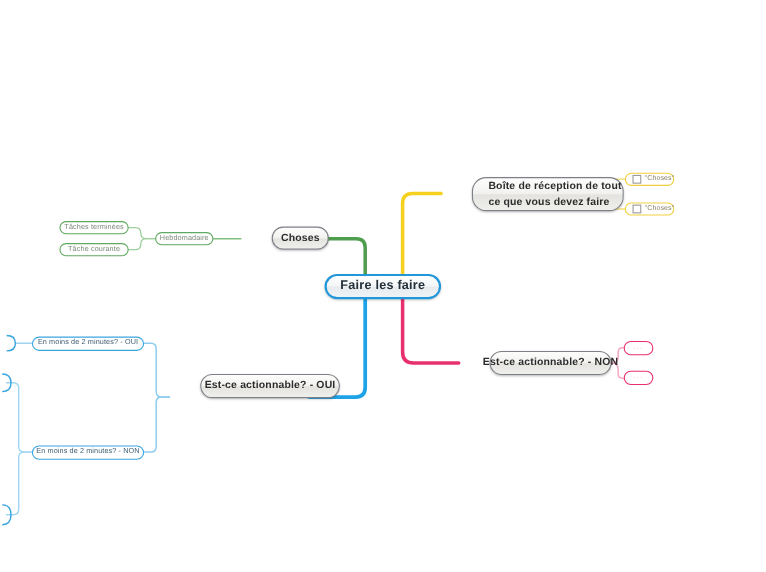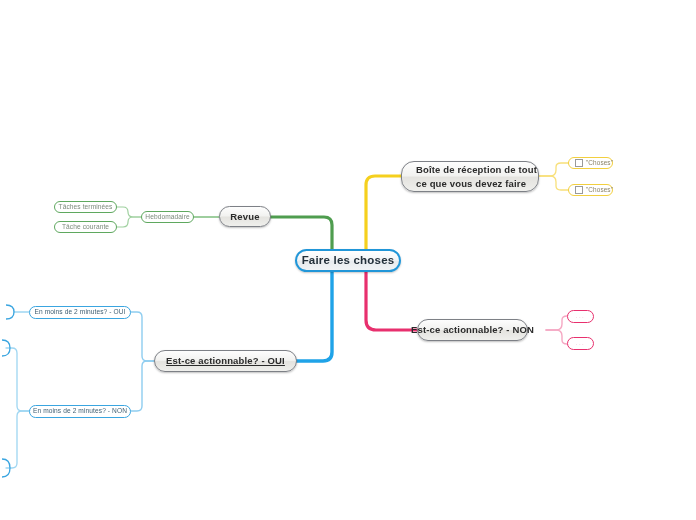--- a/index.html
+++ b/index.html
@@ -47,20 +47,21 @@
   .node-main {
     border-radius: 13px;
     border: 1.5px solid #7d8086;
     background: linear-gradient(to bottom, #fdfdfd 0%, #f2f2f0 47%, #e4e3df 53%, #efefec 100%);
     color: #2b2b2b;
     font-weight: bold;
     font-size: 9.5px;
     letter-spacing: 0.15px;
     box-shadow: 0 1px 2px rgba(0,0,0,0.25);
     padding: 0 8px;
+    margin-left: 28px;
   }
   .node-main.multiline {
     text-align: left;
     justify-content: flex-start;
     padding-left: 14px;
     line-height: 1.45;
   }
 
   
   .node-leaf {
@@ -134,21 +135,21 @@
   <path d="M 2 340 Q 10 340 10 348 Q 10 356 2 356" fill="none" stroke="#3aa5e0" stroke-width="1.3"></path>
   <path d="M 2 459 Q 10 459 10 468 Q 10 477 2 477" fill="none" stroke="#3aa5e0" stroke-width="1.3"></path>
 
   <path d="M 366 272 L 366 320 Q 366 330 376 330 L 417 330" fill="none" stroke="#e8306e" stroke-width="3.2" stroke-linecap="round"></path>
 
   <path d="M 546 330 L 556 330 Q 562 330 562 324 L 562 320 Q 562 316 567 316" fill="none" stroke="#f5a8c3" stroke-width="1.4" stroke-linecap="round"></path>
   <path d="M 546 330 L 556 330 Q 562 330 562 336 L 562 340 Q 562 344 567 344" fill="none" stroke="#f5a8c3" stroke-width="1.4" stroke-linecap="round"></path>
 </svg>
 
 <div class="node node-root" style="left:295px; top:249px; width:106px; height:23px;">
-  <span>Faire les choses</span>
+  <span>Faire les faire</span>
 </div>
 
 <div class="node node-main multiline" style="left:401px; top:161px; width:138px; height:31px;">
   <span>Boîte de réception de tout
 ce que vous devez faire</span>
 </div>
 
 <div class="node node-leaf leaf-yellow" style="left:568px; top:157px; width:45px; height:12px;">
   <span class="chk-row">
     <span class="chk"></span>
@@ -157,36 +158,36 @@
 </div>
 
 <div class="node node-leaf leaf-yellow" style="left:568px; top:184px; width:45px; height:12px;">
   <span class="chk-row">
     <span class="chk"></span>
     <span class="chk-label">"Choses"</span>
   </span>
 </div>
 
 <div class="node node-main" style="left:219px; top:206px; width:52px; height:21px;">
-  <span>Revue</span>
+  <span>Choses</span>
 </div>
 
 <div class="node node-leaf leaf-green" style="left:141px; top:211px; width:53px; height:12px;">
   <span>Hebdomadaire</span>
 </div>
 
 <div class="node node-leaf leaf-green" style="left:54px; top:201px; width:63px; height:12px;">
   <span>Tâches terminées</span>
 </div>
 
 <div class="node node-leaf leaf-green" style="left:54px; top:221px; width:63px; height:12px;">
   <span>Tâche courante</span>
 </div>
 
-<div class="node node-main" style="left:154px; top:350px; width:143px; height:22px;text-decoration:underline;">
+<div class="node node-main" style="left:154px; top:340px; width:127px; height:22px;">
   <span>Est-ce actionnable? - OUI</span>
 </div>
 
 <div class="node node-leaf leaf-blue" style="left:29px; top:306px; width:102px; height:13px;">
   <span>En moins de 2 minutes? - OUI</span>
 </div>
 
 <div class="node node-leaf leaf-blue" style="left:29px; top:405px; width:102px; height:13px;">
   <span>En moins de 2 minutes? - NON</span>
 </div>

